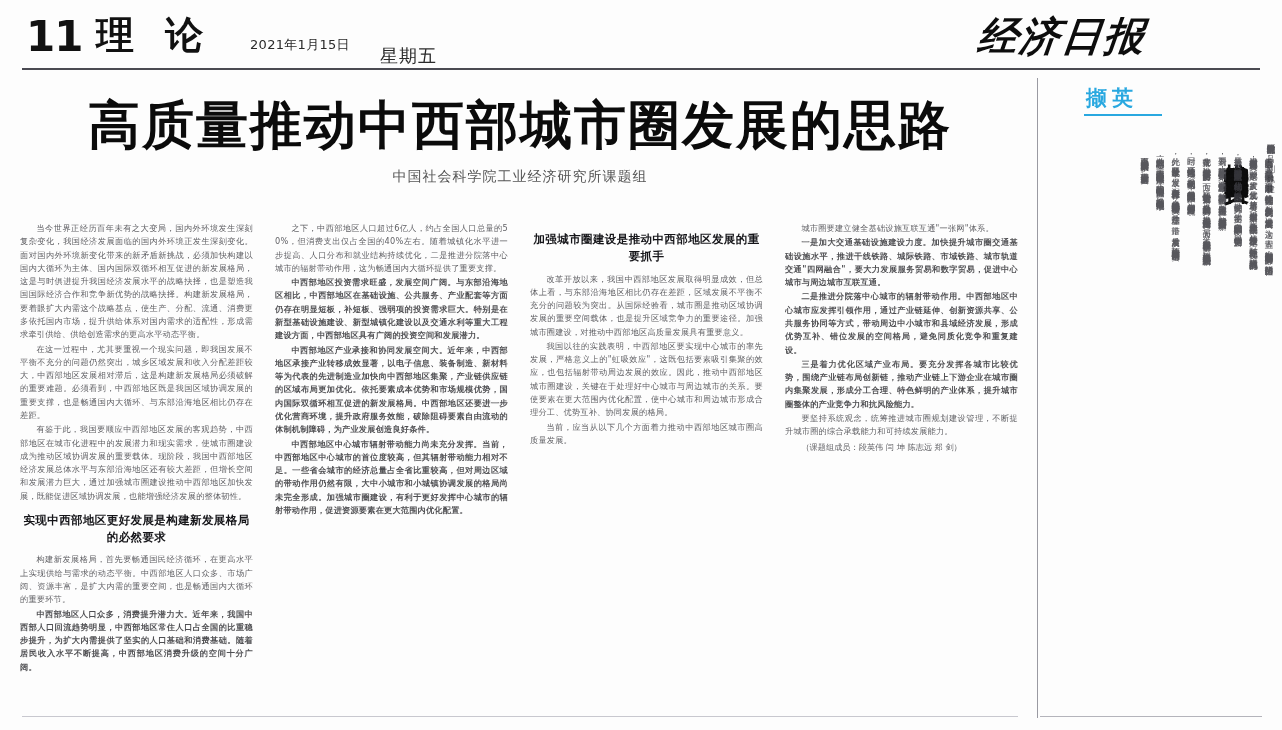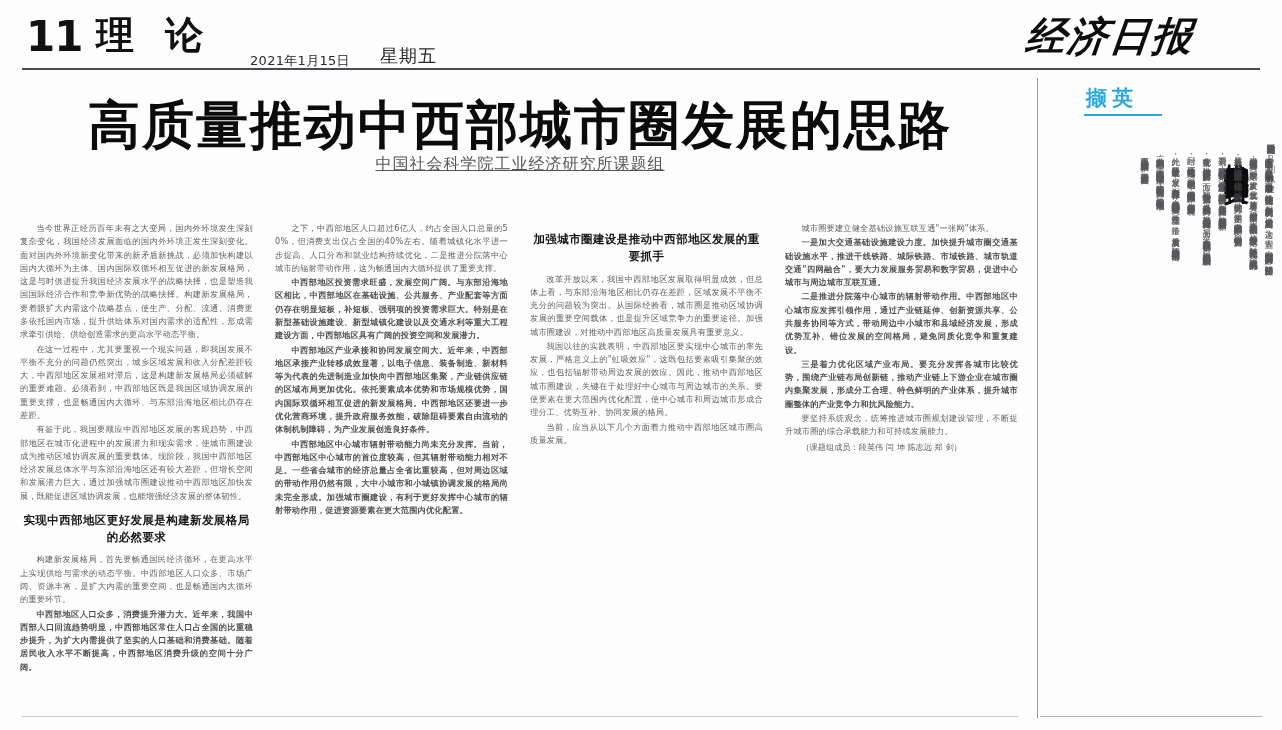--- a/index.html
+++ b/index.html
@@ -24,21 +24,20 @@
     background: #fdfdfd;
     box-sizing: border-box;
   }
 
   
   .masthead {
     position: absolute;
     left: 0; top: 0;
     width: 1168px;
     height: 72px;
-    padding-left: 48px;
   }
   .folio-num {
     position: absolute;
     left: 26px;
     top: 16px;
     font-size: 42px;
     font-weight: 700;
     letter-spacing: -1px;
     font-family: "DejaVu Sans", sans-serif;
     color: #111;
@@ -50,21 +49,21 @@
     top: 16px;
     font-size: 38px;
     font-weight: 700;
     letter-spacing: 9px;
     color: #111;
     line-height: 1.05;
   }
   .folio-date {
     position: absolute;
     left: 250px;
-    top: 52px;
+    top: 36px;
     font-size: 13px;
     color: #2a2a2a;
     letter-spacing: 0.3px;
     white-space: nowrap;
   }
   .folio-weekday {
     position: absolute;
     left: 380px;
     top: 44px;
     font-size: 18px;
@@ -104,25 +103,25 @@
   }
   .headline {
     font-size: 52px;
     font-weight: 900;
     letter-spacing: 2px;
     color: #0b0b0b;
     line-height: 1.12;
     font-family: "DejaVu Sans", sans-serif;
   }
   .byline {
-    font-size: 16px;
+    margin-top: 14px;
+    font-size: 14px;
     color: #555;
     letter-spacing: 1px;
     font-family: "DejaVu Serif", serif;
-    text-decoration: underline;
   }
 
   
   .columns {
     position: absolute;
     left: 20px;
     top: 222px;
     width: 1000px;
     height: 498px;
     display: flex;

